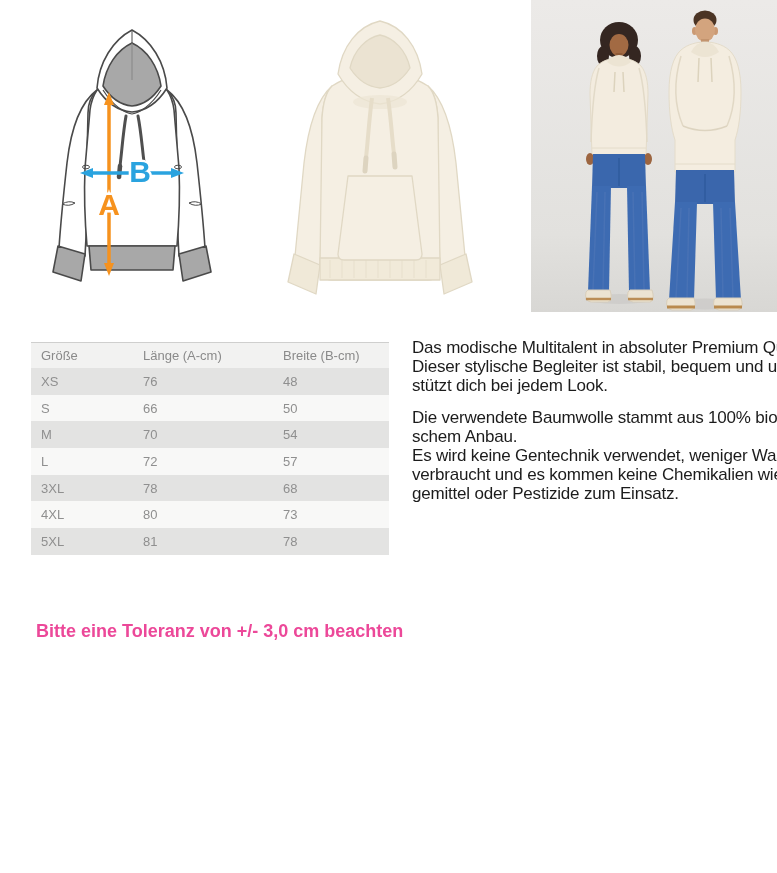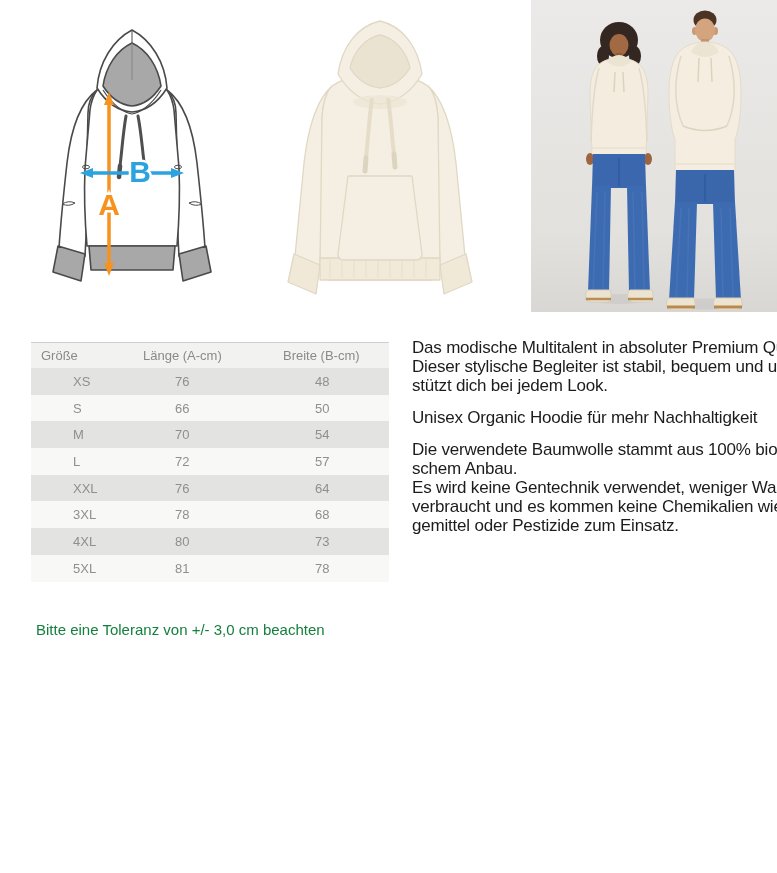--- a/index.html
+++ b/index.html
@@ -10,26 +10,26 @@
   .diagram   { position: absolute; left: 35px;  top: 18px; width: 205px; height: 280px; }
   .flat      { position: absolute; left: 258px; top: 8px;  width: 248px; height: 300px; }
   .models    { position: absolute; left: 531px; top: 0;    width: 246px; height: 312px; }
 
   
   .size-table { position: absolute; left: 31px; top: 342px; width: 358px;
                 font-size: 13px; color: #8f8f8f; }
   .tbl-row { display: grid; grid-template-columns: 112px 140px 1fr; align-items: center; }
   .tbl-row > div:first-child { padding-left: 10px; }
   .tbl-head { height: 26px; background: #f2f2f1; border-top: 1px solid #cfcfce; color: #8a8a8a; }
-  .size-row { height: 26.7px; padding-left: 32px; }
+  .size-row { height: 26.7px; }
   .size-row:nth-child(odd)  { background: #e3e3e2; }
   .size-row:nth-child(even) { background: #f8f8f7; }
 
   .tolerance-note { position: absolute; left: 36px; top: 621px;
-                    font-size: 15px; color: #15803d; }
+                    font-size: 18px; color: #ec4899; font-weight: bold; }
 
   
   .desc { position: absolute; left: 412px; top: 338px; width: 365px;
           font-size: 17px; line-height: 19px; letter-spacing: -0.2px; color: #1c1c1c; }
   .desc p { white-space: pre; margin: 0 0 13px 0; }
 
   svg text.measure-label { font-family: "Liberation Sans", sans-serif; font-weight: bold;
                            paint-order: stroke; stroke: #ffffff; stroke-width: 5px;
                            text-anchor: middle; font-size: 30px; }
 </style>
@@ -192,25 +192,20 @@
         <div>M</div>
         <div>70</div>
         <div>54</div>
       </div>
       <div class="tbl-row size-row">
         <div>L</div>
         <div>72</div>
         <div>57</div>
       </div>
       <div class="tbl-row size-row">
-        <div>XXL</div>
-        <div>76</div>
-        <div>64</div>
-      </div>
-      <div class="tbl-row size-row">
         <div>3XL</div>
         <div>78</div>
         <div>68</div>
       </div>
       <div class="tbl-row size-row">
         <div>4XL</div>
         <div>80</div>
         <div>73</div>
       </div>
       <div class="tbl-row size-row">
@@ -220,21 +215,20 @@
       </div>
     </div>
   </div>
 
   <div class="tolerance-note">Bitte eine Toleranz von +/- 3,0 cm beachten</div>
 
   <div class="desc">
     <p>Das modische Multitalent in absoluter Premium Qualität!
 Dieser stylische Begleiter ist stabil, bequem und unter-
 stützt dich bei jedem Look.</p>
-    <p>Unisex Organic Hoodie für mehr Nachhaltigkeit</p>
     <p>Die verwendete Baumwolle stammt aus 100% biologi-
 schem Anbau.
 Es wird keine Gentechnik verwendet, weniger Wasser
 verbraucht und es kommen keine Chemikalien wie Dün-
 gemittel oder Pestizide zum Einsatz.</p>
   </div>
 
 </div>
 
 </body></html>

